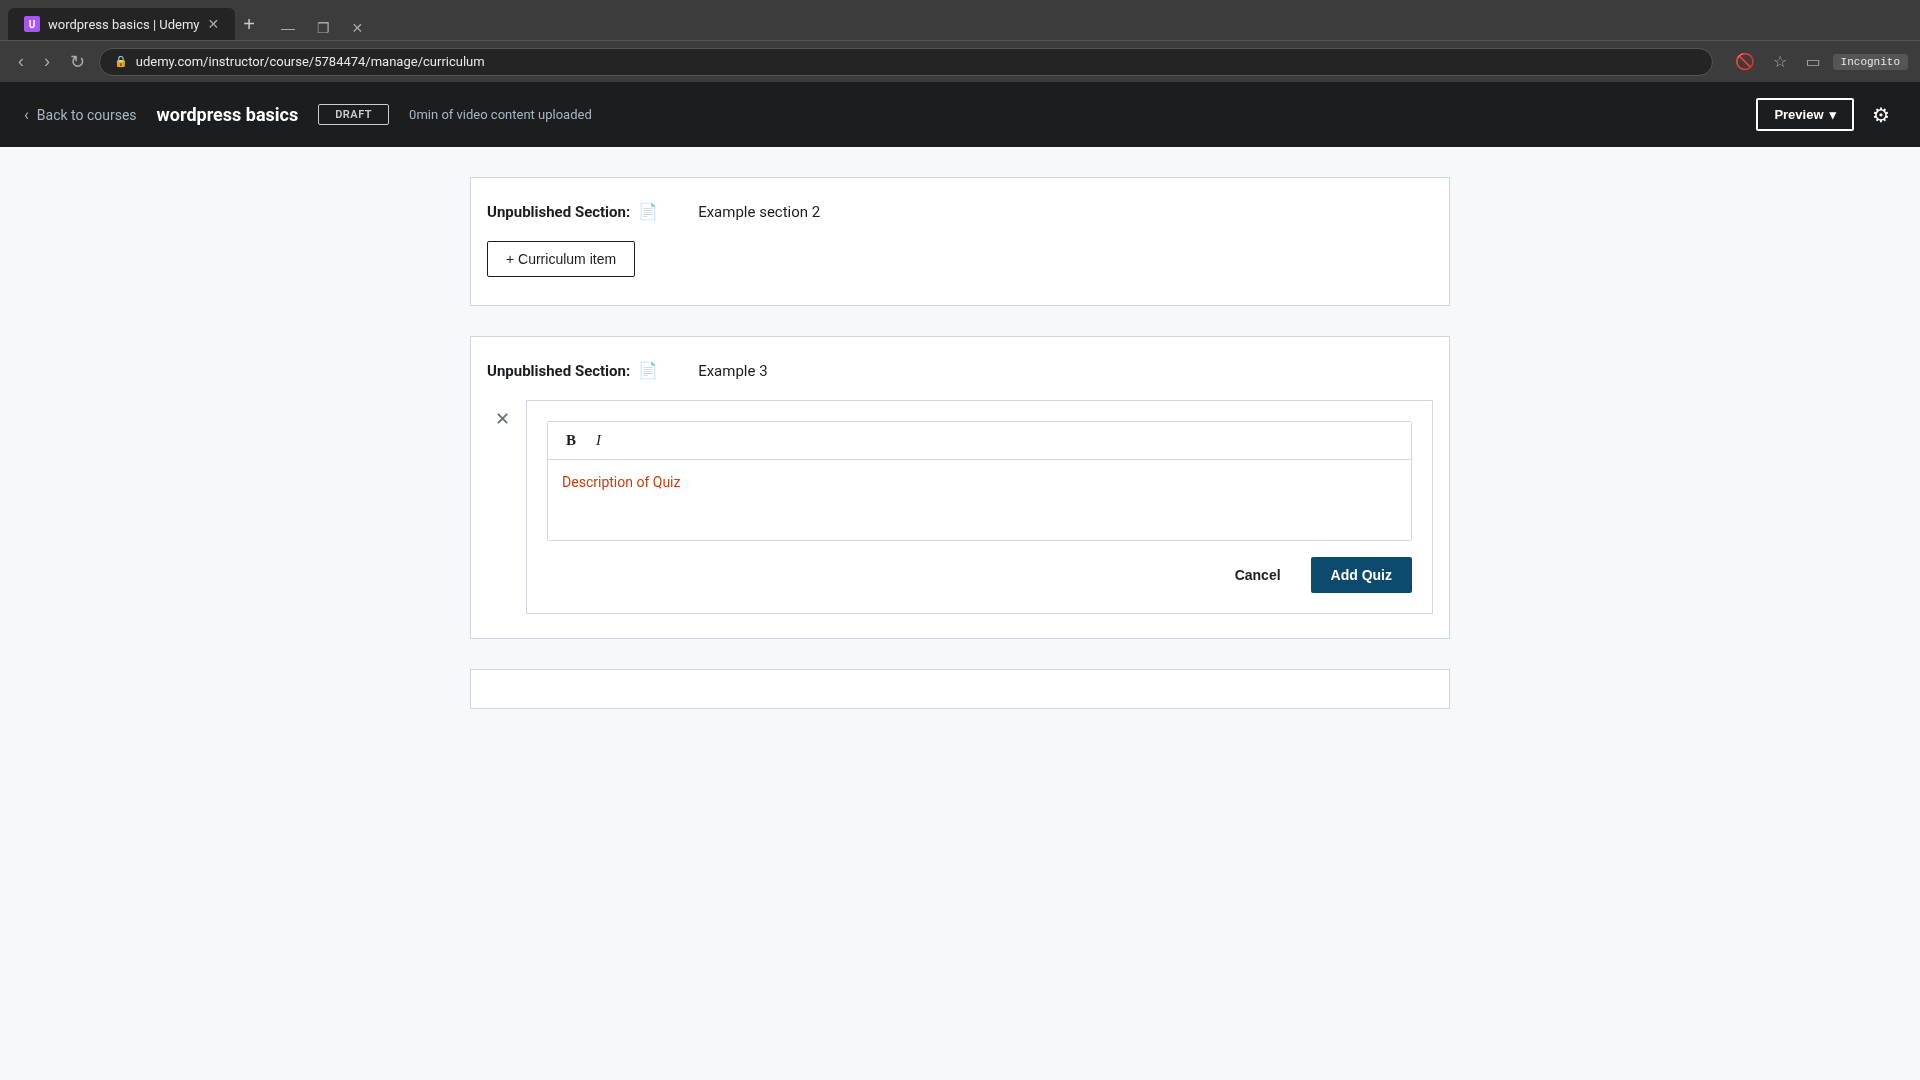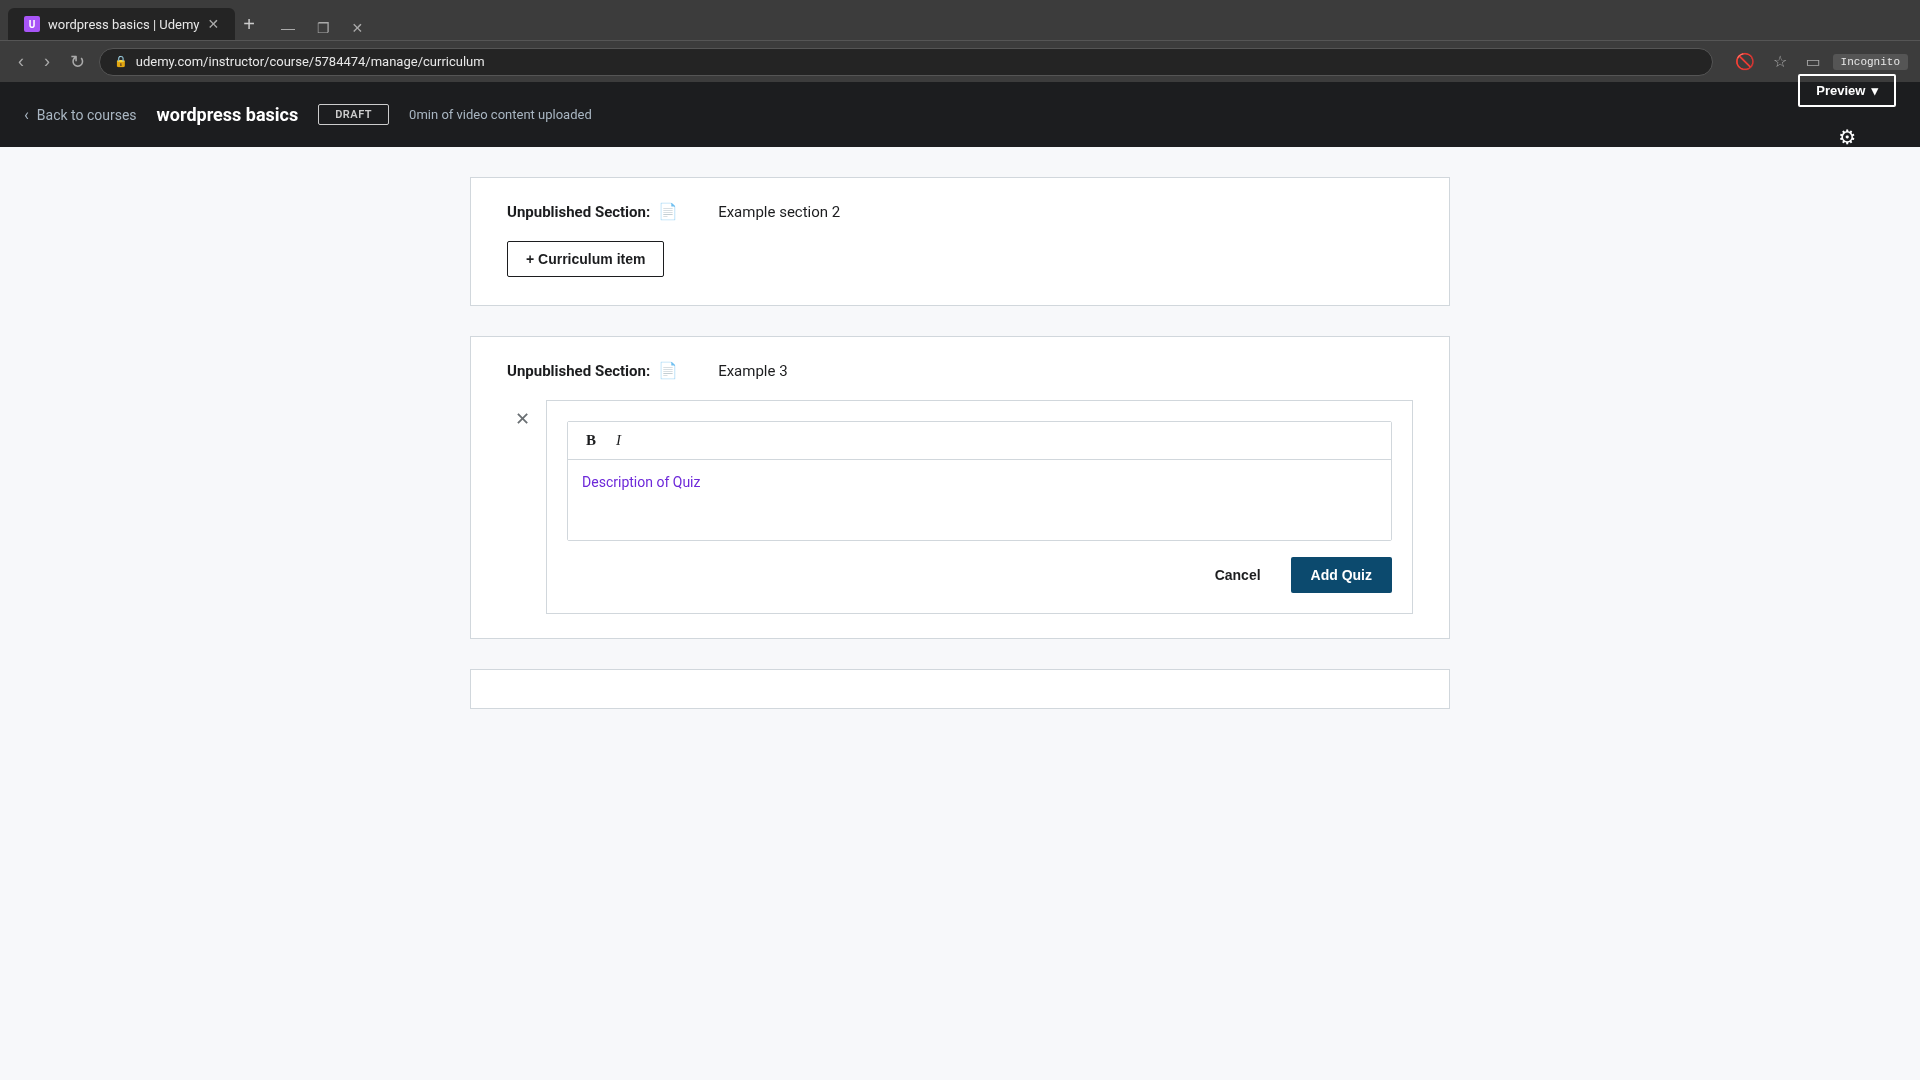--- a/index.html
+++ b/index.html
@@ -167,21 +167,20 @@
     }
     .video-status {
       color: #a9b6c2;
       font-size: 13px;
     }
     .header-actions {
       margin-left: auto;
       display: flex;
       align-items: center;
       gap: 12px;
-      flex-direction: column;
     }
     .preview-btn {
       background: transparent;
       border: 2px solid #fff;
       color: #fff;
       font-size: 13px;
       font-weight: 600;
       padding: 7px 16px;
       cursor: pointer;
       display: flex;
@@ -206,21 +205,21 @@
       align-items: center;
       gap: 0;
     }
 
     
     .section-card {
       background: #fff;
       border: 1px solid #d1d7dc;
       width: 980px;
       margin-bottom: 30px;
-      padding: 24px 36px;
+      padding: 24px 16px;
     }
 
     .section-header {
       display: flex;
       align-items: center;
       gap: 8px;
       margin-bottom: 20px;
     }
     .section-label {
       font-size: 15px;
@@ -236,21 +235,21 @@
       color: #1c1d1f;
       margin-left: 32px;
     }
 
     .add-curriculum-btn {
       background: transparent;
       border: 1px solid #1c1d1f;
       color: #1c1d1f;
       padding: 9px 18px;
       font-size: 14px;
-      font-weight: 700;
+      font-weight: 400;
       cursor: pointer;
       display: flex;
       align-items: center;
       gap: 6px;
       margin: 4px 0;
       border-radius: 2px;
     }
 
     
     .quiz-form-container {
@@ -330,21 +329,21 @@
       padding: 2px 6px;
       color: #1c1d1f;
       font-family: Georgia, serif;
     }
     .editor-btn.bold { font-weight: 700; }
     .editor-btn.italic { font-style: italic; }
     .editor-content {
       min-height: 80px;
       padding: 14px;
       font-size: 14px;
-      color: #6d28d9;
+      color: #c2410c;
       background: #fff;
     }
 
     .quiz-form-actions {
       display: flex;
       justify-content: flex-end;
       gap: 12px;
       margin-top: 16px;
     }
     .cancel-btn {

